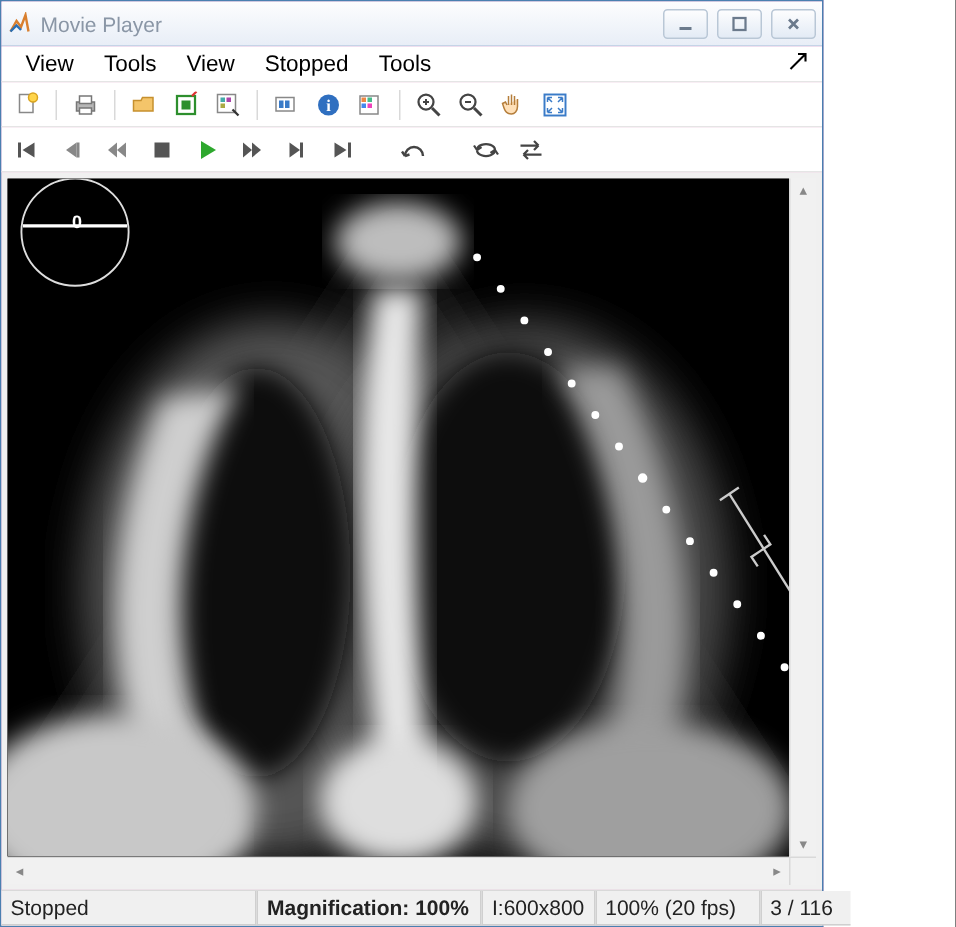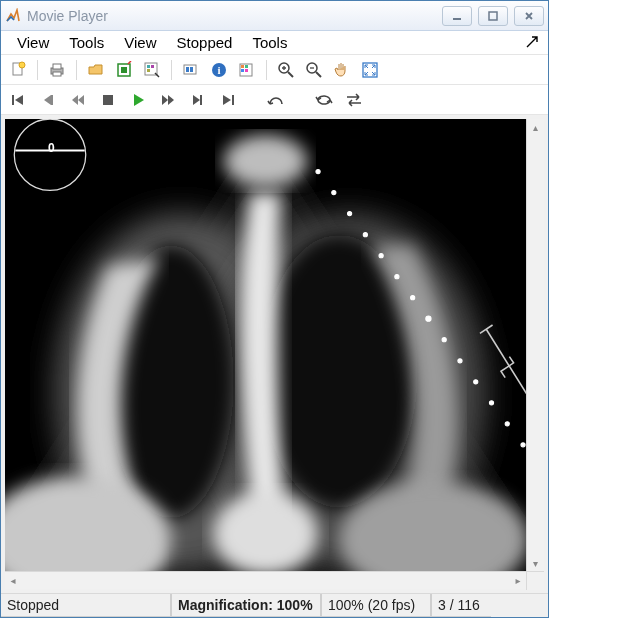--- a/index.html
+++ b/index.html
@@ -458,17 +458,18 @@
         <div class="track"></div>
         <div class="arr">▸</div>
         <div class="corner"></div>
       </div>
     </div>
   </div>
 
   <div class="statusbar">
     <div class="status-cell first">Stopped</div>
     <div class="status-cell mag">Magnification: 100%</div>
+    <div class="status-cell dim">I:600x800</div>
     <div class="status-cell fps">100% (20 fps)</div>
     <div class="status-cell frame">3 / 116</div>
   </div>
 
 </div>
 
 </body></html>

